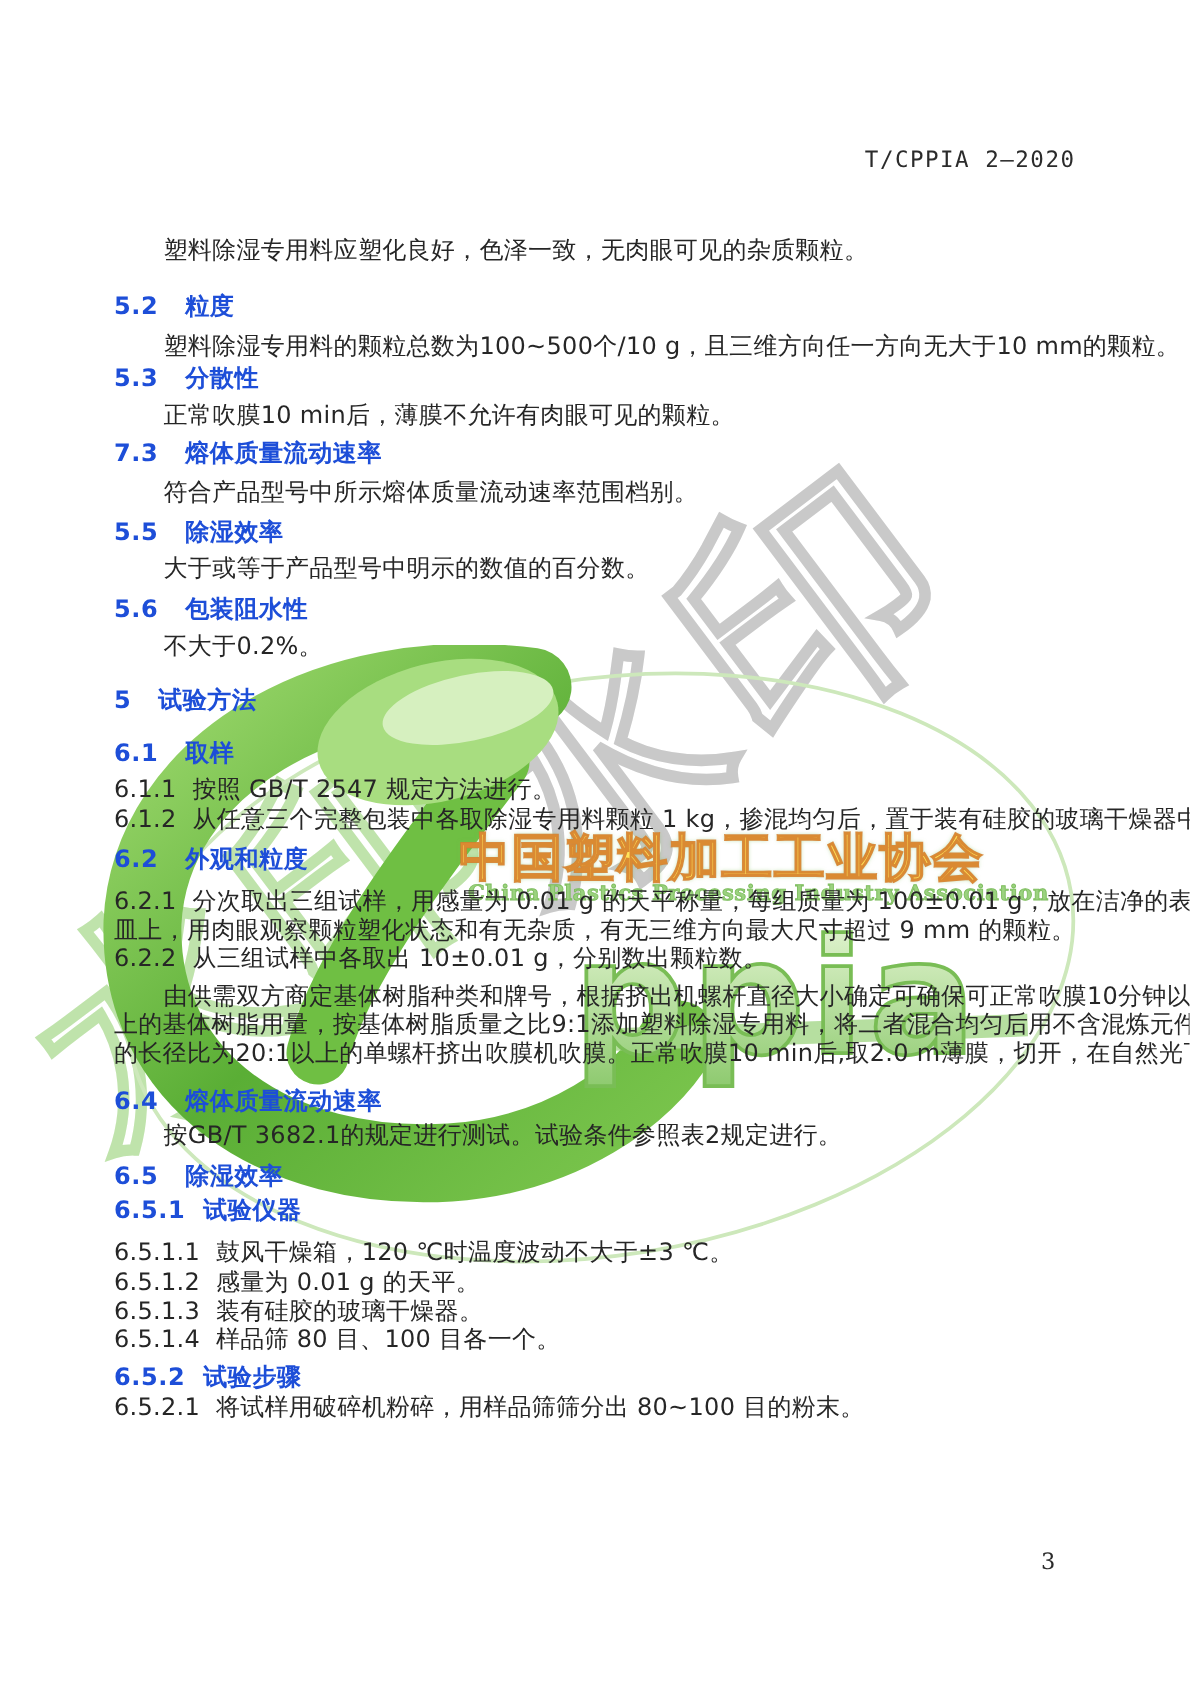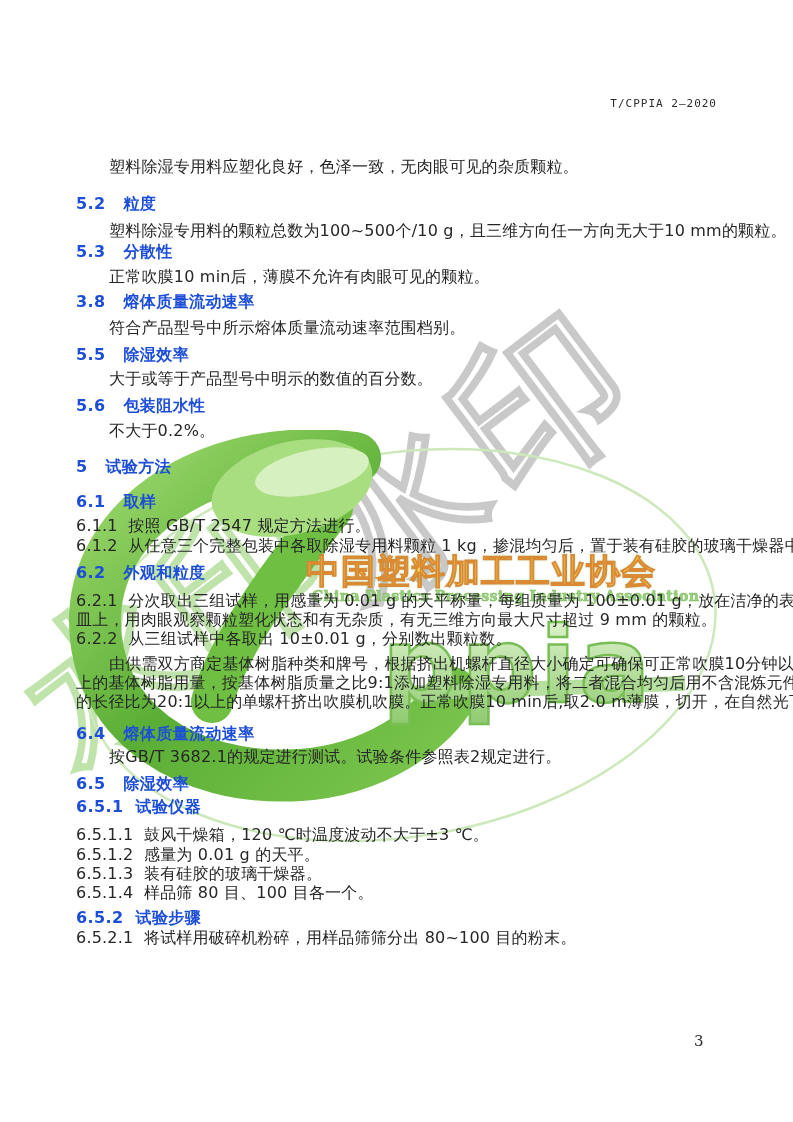--- a/index.html
+++ b/index.html
@@ -5,21 +5,21 @@
   html,body{margin:0;padding:0;}
   body{
     width:793px;height:1122px;position:relative;overflow:hidden;
     background:#ffffff;
     font-family:"DejaVu Sans",sans-serif;
   }
   
   .doc-header{
     position:absolute;top:97px;right:76px;
     font-family:"DejaVu Sans Mono",monospace;
-    font-size:11px;letter-spacing:1px;color:#2b2b2b;z-index:2;
+    font-size:15px;letter-spacing:1px;color:#2b2b2b;z-index:2;
   }
   .content{
     position:absolute;left:76px;top:157px;width:632px;z-index:2;
   }
   .line{
     white-space:pre;font-size:16px;line-height:19px;color:#262626;
     letter-spacing:0.2px;
   }
   .h{font-weight:bold;color:#1d4ed8;letter-spacing:0.4px;}
   .ind{padding-left:33px;}
@@ -101,21 +101,21 @@
 </div>
 
 <div class="doc-header">T/CPPIA 2—2020</div>
 
 <div class="content">
   <div class="line ind" style="margin-top:0">塑料除湿专用料应塑化良好，色泽一致，无肉眼可见的杂质颗粒。</div>
   <div class="line h" style="margin-top:18px">5.2   粒度</div>
   <div class="line ind" style="margin-top:8px">塑料除湿专用料的颗粒总数为100~500个/10 g，且三维方向任一方向无大于10 mm的颗粒。</div>
   <div class="line h" style="margin-top:2px">5.3   分散性</div>
   <div class="line ind" style="margin-top:6px">正常吹膜10 min后，薄膜不允许有肉眼可见的颗粒。</div>
-  <div class="line h" style="margin-top:6px">3.8   熔体质量流动速率</div>
+  <div class="line h" style="margin-top:6px">7.3   熔体质量流动速率</div>
   <div class="line ind" style="margin-top:7px">符合产品型号中所示熔体质量流动速率范围档别。</div>
   <div class="line h" style="margin-top:8px">5.5   除湿效率</div>
   <div class="line ind" style="margin-top:5px">大于或等于产品型号中明示的数值的百分数。</div>
   <div class="line h" style="margin-top:8px">5.6   包装阻水性</div>
   <div class="line ind" style="margin-top:6px">不大于0.2%。</div>
   <div class="line h" style="margin-top:17px">5   试验方法</div>
   <div class="line h" style="margin-top:16px">6.1   取样</div>
   <div class="line" style="margin-top:5px">6.1.1  按照 GB/T 2547 规定方法进行。</div>
   <div class="line" style="margin-top:1px">6.1.2  从任意三个完整包装中各取除湿专用料颗粒 1 kg，掺混均匀后，置于装有硅胶的玻璃干燥器中</div>
   <div class="line h" style="margin-top:8px">6.2   外观和粒度</div>

